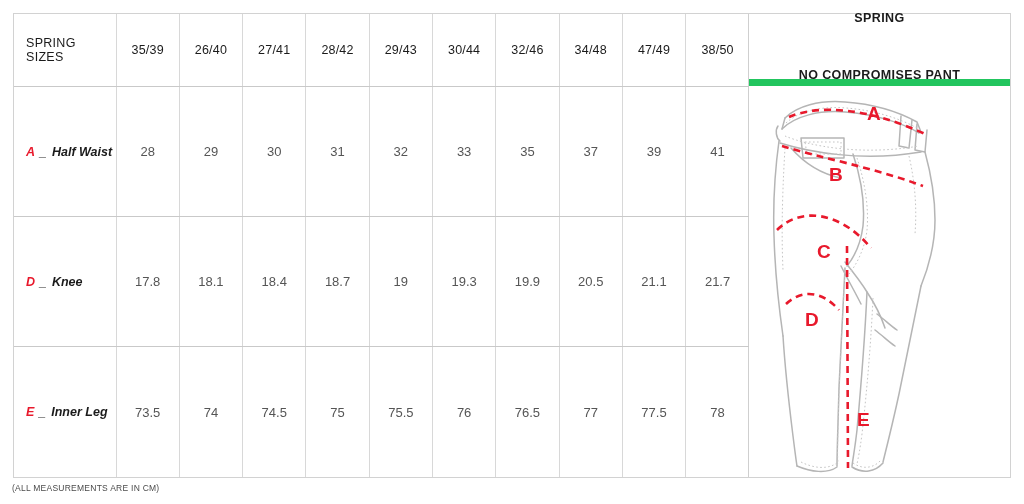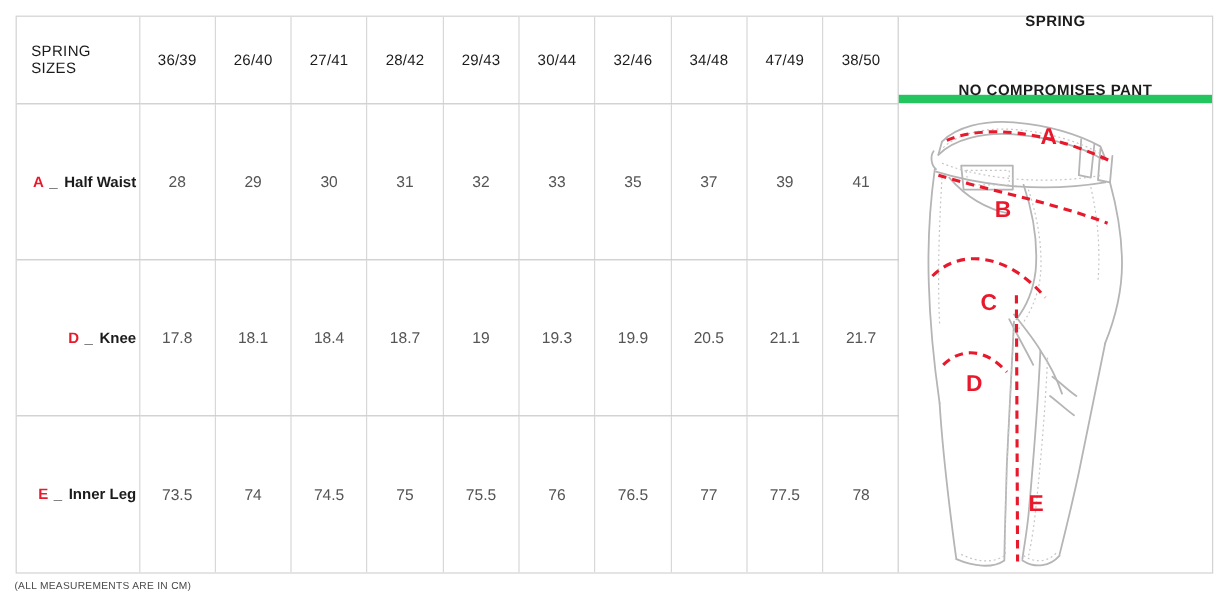--- a/index.html
+++ b/index.html
@@ -73,26 +73,27 @@
   }
   thead th.lbl {
     text-align: left;
     padding-left: 12px;
     font-size: 12.5px;
     letter-spacing: .3px;
   }
 
   tbody tr { height: 78px; }
   tbody td.rowlabel {
-    text-align: right;
+    text-align: left;
     padding-left: 12px;
     font-size: 12.5px;
     font-weight: bold;
     color: #1b1b1b;
     white-space: nowrap;
+    font-style: italic;
   }
   tbody td.rowlabel .letter {
     color: #e8192c;
     font-weight: bold;
     margin-right: 1px;
   }
   tbody td.rowlabel .sep {
     color: #1b1b1b;
     font-weight: bold;
     margin-right: 2px;
@@ -161,21 +162,21 @@
             <col class="datacol">
             <col class="datacol">
             <col class="datacol">
             <col class="datacol">
             <col class="datacol">
             <col class="datacol">
           </colgroup>
         <thead>
           <tr>
             <th class="lbl">SPRING SIZES</th>
-          <th>36/39</th>
+          <th>35/39</th>
               <th>26/40</th>
               <th>27/41</th>
               <th>28/42</th>
               <th>29/43</th>
               <th>30/44</th>
               <th>32/46</th>
               <th>34/48</th>
               <th>47/49</th>
               <th>38/50</th>
             </tr>

